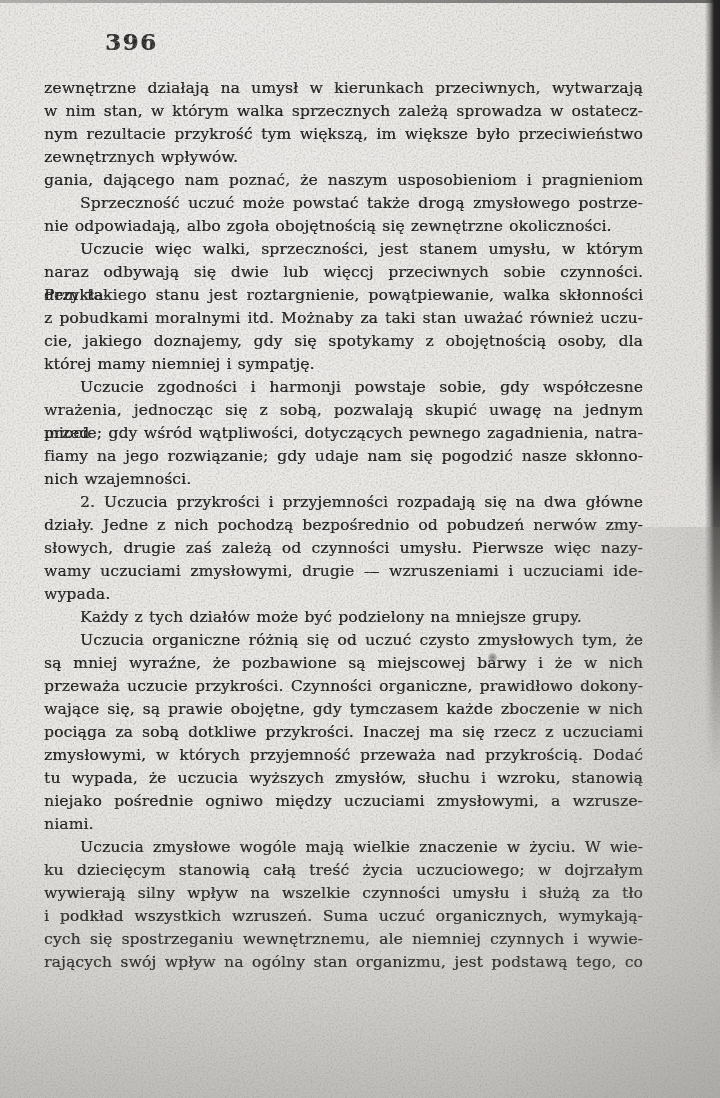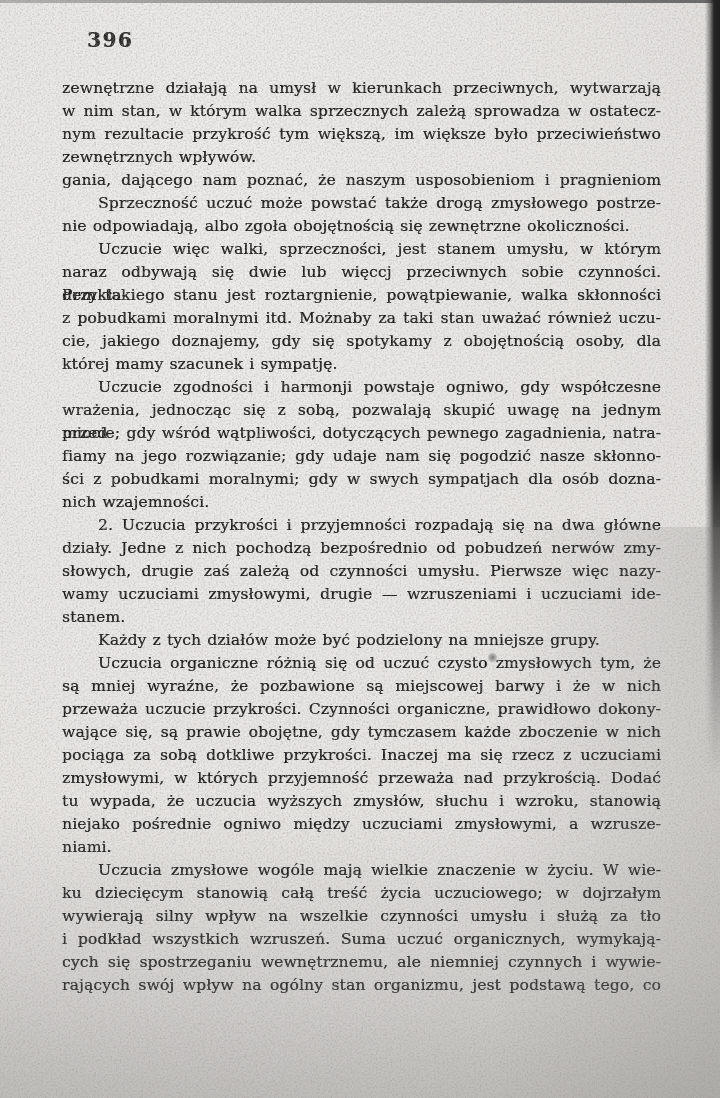--- a/index.html
+++ b/index.html
@@ -6,26 +6,26 @@
   body {
     width:720px; height:1098px; overflow:hidden;
     font-family:"DejaVu Serif", "Liberation Serif", serif;
     background:#b0aeab;
   }
   .page {
     position:relative; width:720px; height:1098px; overflow:hidden;
     background: radial-gradient(ellipse at 30% 22%, #edecea 0%, #e8e6e3 50%, #dcdad6 100%);
   }
   .pageno {
-    position:absolute; left:87px; top:28px;
-    font-size:20px; font-weight:bold; color:#262626; letter-spacing:1.5px;
+    position:absolute; left:105px; top:28px;
+    font-size:23px; font-weight:bold; color:#262626; letter-spacing:1.5px;
     text-shadow:0.4px 0 0 rgba(30,30,30,0.7);
   }
   .body {
-    position:absolute; left:62px; top:77px; width:599px;
+    position:absolute; left:44px; top:77px; width:599px;
     color:#1a1a1a; font-size:15.5px;
   }
   .line {
     height:23px; line-height:23px;
     text-align:justify; text-align-last:justify;
     letter-spacing:0.15px; word-spacing:1px;
     white-space:normal; overflow:visible;
     text-shadow:0.35px 0 0 rgba(25,25,25,0.75);
   }
   .line.indent { padding-left:36px; }
@@ -71,34 +71,33 @@
 
     <div class="line">gania, dającego nam poznać, że naszym usposobieniom i pragnieniom</div>
     <div class="line indent">Sprzeczność uczuć może powstać także drogą zmysłowego postrze-</div>
     <div class="line endline">nie odpowiadają, albo zgoła obojętnością się zewnętrzne okoliczności.</div>
 
     <div class="line indent">Uczucie więc walki, sprzeczności, jest stanem umysłu, w którym</div>
     <div class="line">naraz odbywają się dwie lub więccj przeciwnych sobie czynności. Przykła-</div>
     <div class="line">dem takiego stanu jest roztargnienie, powątpiewanie, walka skłonności</div>
     <div class="line">z pobudkami moralnymi itd. Możnaby za taki stan uważać również uczu-</div>
     <div class="line">cie, jakiego doznajemy, gdy się spotykamy z obojętnością osoby, dla</div>
-    <div class="line endline">której mamy szacunek i sympatję.</div>
+    <div class="line endline">której mamy niemniej i sympatję.</div>
 
-    <div class="line indent">Uczucie zgodności i harmonji powstaje ogniwo, gdy współczesne</div>
+    <div class="line indent">Uczucie zgodności i harmonji powstaje sobie, gdy współczesne</div>
     <div class="line">wrażenia, jednocząc się z sobą, pozwalają skupić uwagę na jednym przed-</div>
     <div class="line">miocie; gdy wśród wątpliwości, dotyczących pewnego zagadnienia, natra-</div>
     <div class="line">fiamy na jego rozwiązanie; gdy udaje nam się pogodzić nasze skłonno-</div>
-    <div class="line">ści z pobudkami moralnymi; gdy w swych sympatjach dla osób dozna-</div>
     <div class="line endline">nich wzajemności.</div>
 
     <div class="line indent">2. Uczucia przykrości i przyjemności rozpadają się na dwa główne</div>
     <div class="line">działy. Jedne z nich pochodzą bezpośrednio od pobudzeń nerwów zmy-</div>
     <div class="line">słowych, drugie zaś zależą od czynności umysłu. Pierwsze więc nazy-</div>
     <div class="line">wamy uczuciami zmysłowymi, drugie — wzruszeniami i uczuciami ide-</div>
-    <div class="line endline">stanem.</div>
+    <div class="line endline">wypada.</div>
 
     <div class="line indent endline">Każdy z tych działów może być podzielony na mniejsze grupy.</div>
 
     <div class="line indent">Uczucia organiczne różnią się od uczuć czysto zmysłowych tym, że</div>
     <div class="line">są mniej wyraźne, że pozbawione są miejscowej barwy i że w nich</div>
     <div class="line">przeważa uczucie przykrości. Czynności organiczne, prawidłowo dokony-</div>
     <div class="line">wające się, są prawie obojętne, gdy tymczasem każde zboczenie w nich</div>
     <div class="line">pociąga za sobą dotkliwe przykrości. Inaczej ma się rzecz z uczuciami</div>
     <div class="line">zmysłowymi, w których przyjemność przeważa nad przykrością. Dodać</div>
     <div class="line">tu wypada, że uczucia wyższych zmysłów, słuchu i wzroku, stanowią</div>

